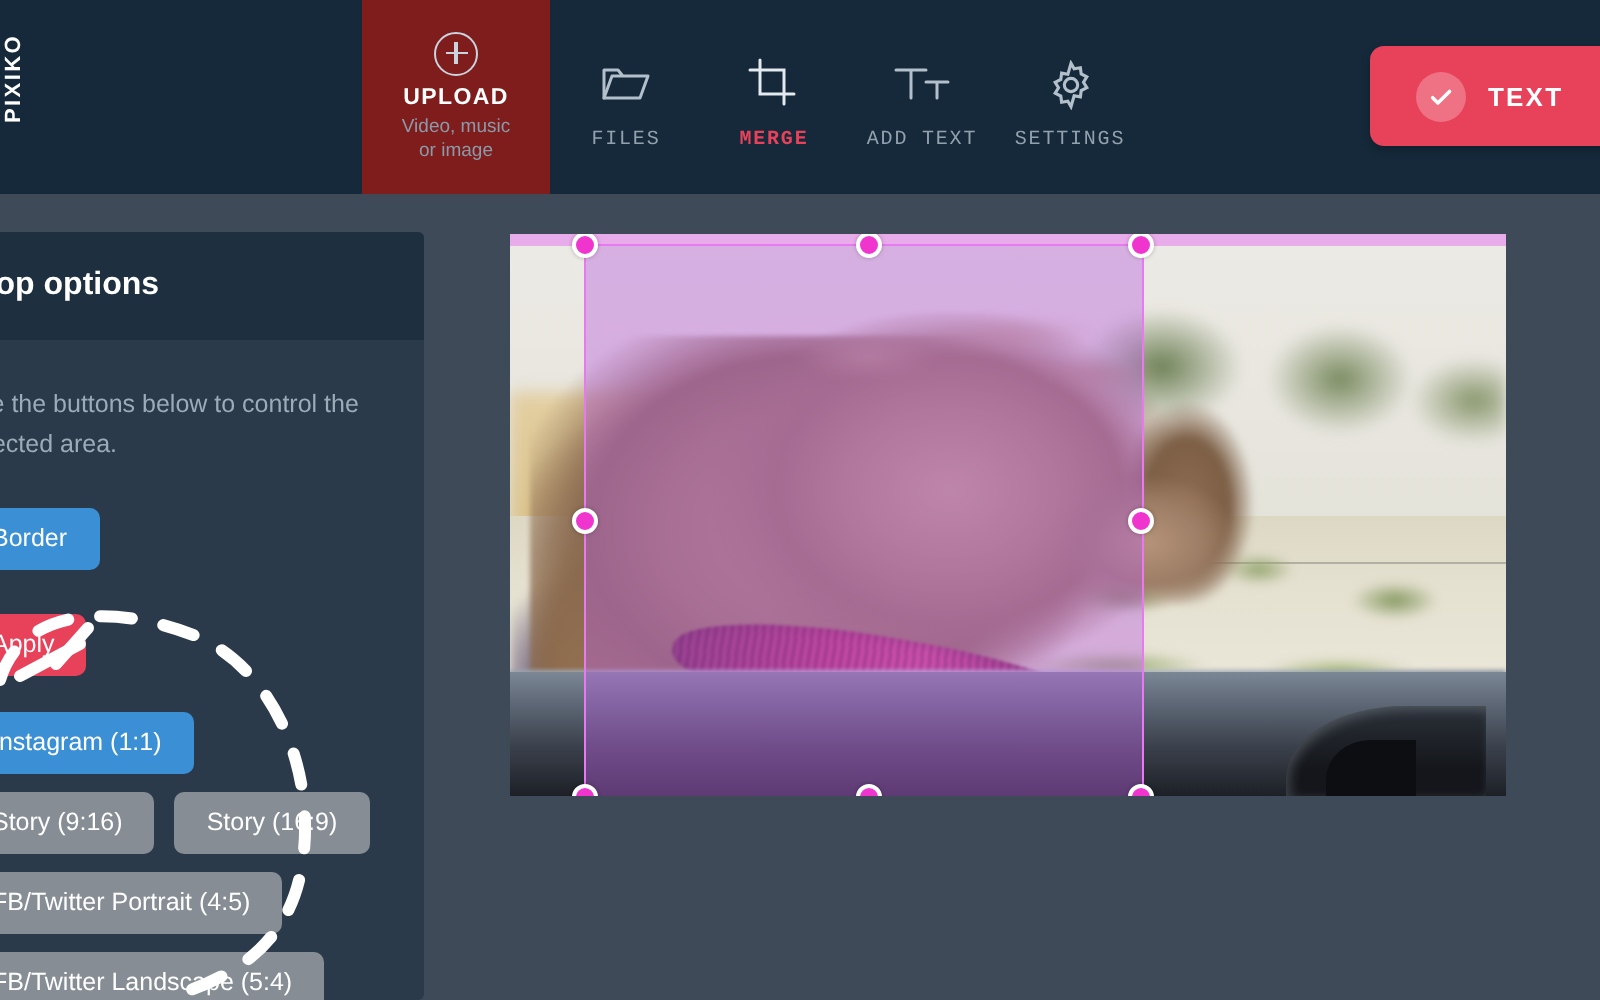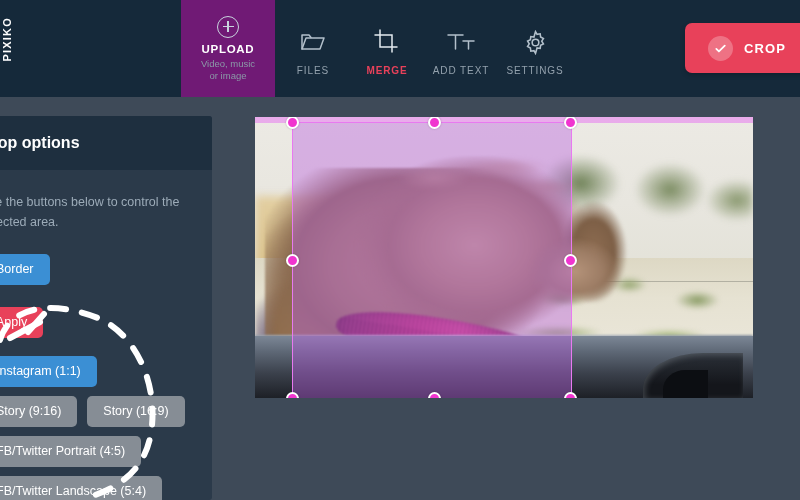--- a/index.html
+++ b/index.html
@@ -25,36 +25,36 @@
   }
   .logo-txt {
     position: absolute; left: 17px; top: 0px;
     color: #ffffff; font-size: 11px; font-weight: bold; letter-spacing: 1.2px;
     writing-mode: vertical-rl; text-orientation: mixed; transform: rotate(180deg);
     white-space: nowrap;
   }
 
   .upload-card {
     position: absolute; left: 181px; top: 0; width: 94px; height: 97px;
-    background: #701a75; display: flex; flex-direction: column;
+    background: #7f1d1d; display: flex; flex-direction: column;
     align-items: center; justify-content: center; cursor: pointer;
   }
   .upload-plus {
     width: 22px; height: 22px; border: 1.6px solid #c8d4de; border-radius: 50%;
     position: relative; margin-bottom: 5px;
   }
   .upload-plus::before, .upload-plus::after {
     content: ""; position: absolute; background: #c8d4de;
   }
   .upload-plus::before { left: 4.5px; top: 9.2px; width: 11px; height: 1.6px; }
   .upload-plus::after { top: 4.5px; left: 9.2px; height: 11px; width: 1.6px; }
   .upload-title { color: #ffffff; font-size: 11.5px; font-weight: bold; letter-spacing: .7px; }
   .upload-sub { color: #8b9aa8; font-size: 9.5px; line-height: 12px; text-align: center; margin-top: 3px; }
 
-  .tools { position: absolute; left: 276px; top: 0; height: 97px; display: flex; align-items: center; }
+  .tools { position: absolute; left: 276px; top: 0; height: 97px; display: flex; align-items: center; font-family: Liberation Mono, monospace; }
   .tool {
     width: 74px; height: 97px; display: flex; flex-direction: column;
     align-items: center; justify-content: center; cursor: pointer; padding-top: 6px;
   }
   .tool .ic { height: 30px; display: flex; align-items: center; justify-content: center; margin-bottom: 8px; }
   .tool .lb { font-size: 10px; letter-spacing: .9px; color: #93a1ad; font-weight: 500; }
   .tool.active .lb { color: #e8415a; font-weight: bold; }
 
   .done-btn {
     position: absolute; left: 685px; top: 23px; width: 136px; height: 50px;
@@ -300,21 +300,21 @@
       </div>
 
     </div>
 
     <div class="done-btn">
       <div class="done-check">
         <svg width="13" height="13" viewBox="0 0 14 14" fill="none" stroke="#ffffff" stroke-width="1.9" stroke-linecap="round" stroke-linejoin="round">
           <path d="M2.5 7.4l2.8 2.8L11.6 4"></path>
         </svg>
       </div>
-      <div class="done-label">CROP</div>
+      <div class="done-label">TEXT</div>
     </div>
   </div>
 
   <div class="sidebar">
     <div class="sb-head">
       <div class="sb-head-title">Crop options</div>
     </div>
     <div class="sb-body">
       <div class="sb-desc">Use the buttons below to control the selected area.</div>
 

